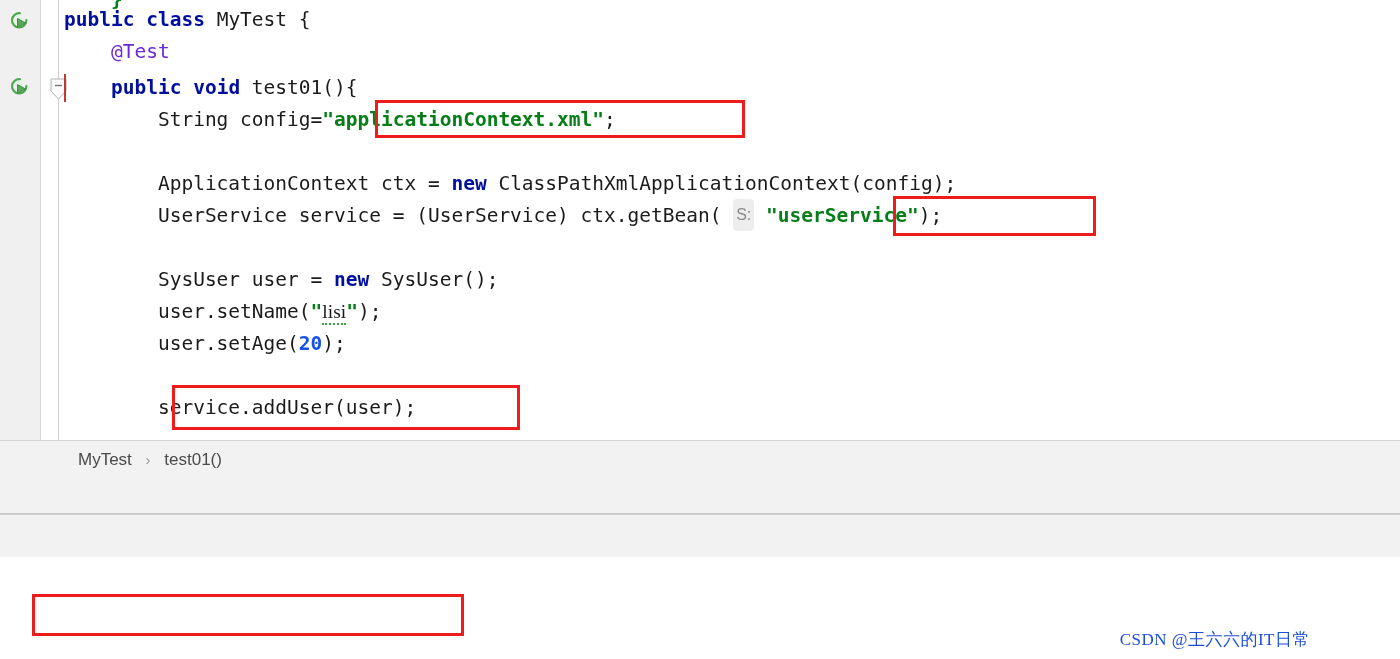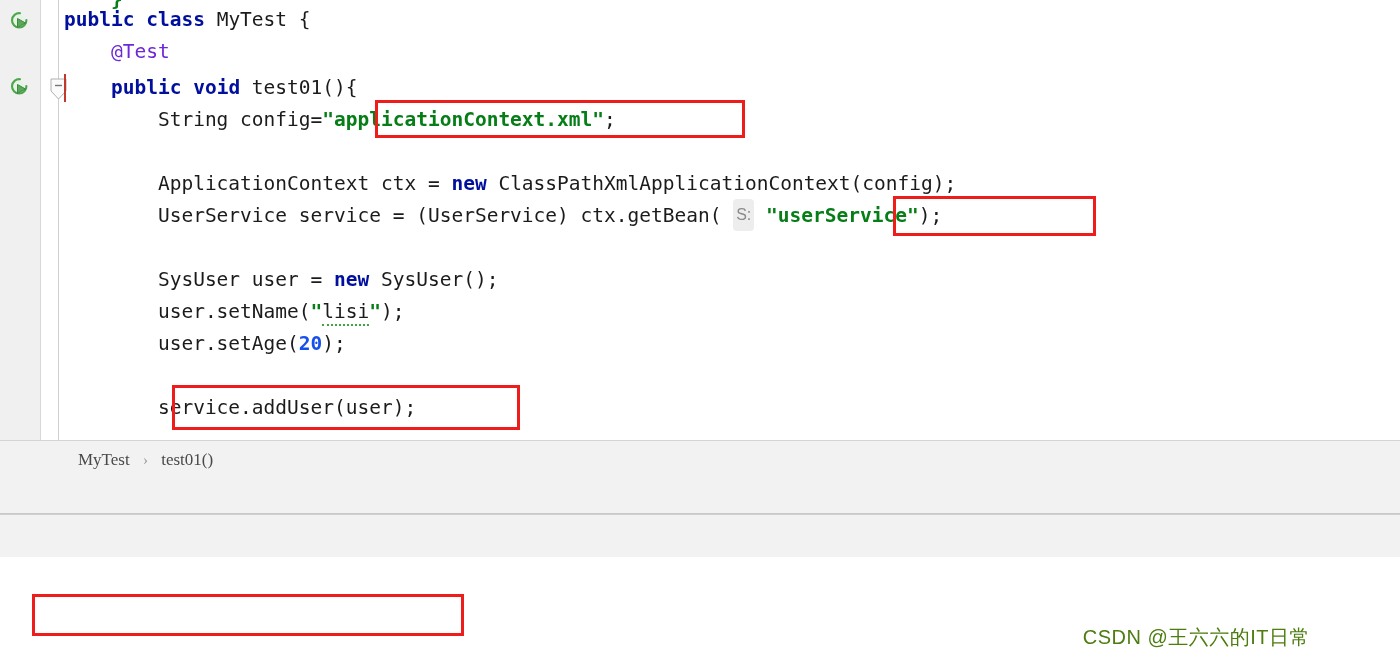--- a/index.html
+++ b/index.html
@@ -23,49 +23,49 @@
 
   .code{position:absolute;left:64px;top:0;width:1336px;height:440px;
         font-family:"DejaVu Sans Mono","Liberation Mono",monospace;
         font-size:19.5px;line-height:32px;color:#1b1b1b;white-space:pre;}
   .ln{position:absolute;left:0;white-space:pre;}
   .kw{color:#000f9e;font-weight:bold;}
   .ann{color:#6d28d9;}
   .str{color:#067d17;font-weight:bold;}
   .num{color:#1750eb;font-weight:bold;}
   .plain{color:#1b1b1b;}
-  .typo{border-bottom:2px dotted #3ea63e;padding-bottom:1px;}
+  .typo{border-bottom:2px dotted #3ea63e;padding-bottom:1px;font-family:Liberation Serif, serif;}
   .hint{display:inline-block;background:#ededed;color:#8a8a8a;border-radius:4px;
         padding:0 3px;font-size:16px;font-family:"Liberation Sans",sans-serif;
         position:relative;top:-2px;}
   .caret{position:absolute;width:2px;background:#c0392b;}
 
   
   .redbox{position:absolute;border:3px solid #ef1c1c;box-sizing:border-box;pointer-events:none;}
 
   
   .breadcrumb{position:absolute;left:0;top:440px;width:1400px;height:40px;
-              background:#f2f2f2;border-top:1px solid #d4d4d4;border-bottom:1px solid #0f172a;font-family:Liberation Serif, serif;}
+              background:#f2f2f2;border-top:1px solid #d4d4d4;border-bottom:1px solid #0f172a;}
   .bc-inner{position:absolute;left:78px;top:9px;font-size:17px;color:#4a4a4a;}
   .bc-sep{color:#9a9a9a;margin:0 9px;font-size:15px;}
 
   
   .tw-strip{position:absolute;left:0;top:481px;width:1400px;height:33px;background:#f2f2f2;
             border-bottom:1px solid #cfcfcf;}
   .tw-strip-line{position:absolute;left:0;top:513px;width:1400px;height:1px;background:#c9c9c9;}
 
   
   .testbar{position:absolute;left:0;top:515px;width:1400px;height:42px;background:#f2f2f2;}
 
   
   .console{position:absolute;left:0;top:557px;width:1400px;height:102px;background:#ffffff;}
 
   
-  .watermark{position:absolute;right:22px;bottom:8px;font-size:20px;color:#4d7c0f;
-             font-family:Liberation Sans, sans-serif;letter-spacing:.5px;}
+  .watermark{position:absolute;right:22px;bottom:8px;font-size:17px;color:#1d4ed8;
+             font-family:Liberation Serif, serif;letter-spacing:.5px;}
 </style>
 </head>
 <body>
 
 <div class="ide">
 
   <div class="editor">
 
     <div class="gutter"></div>
     <div class="gutter-sep"></div>

